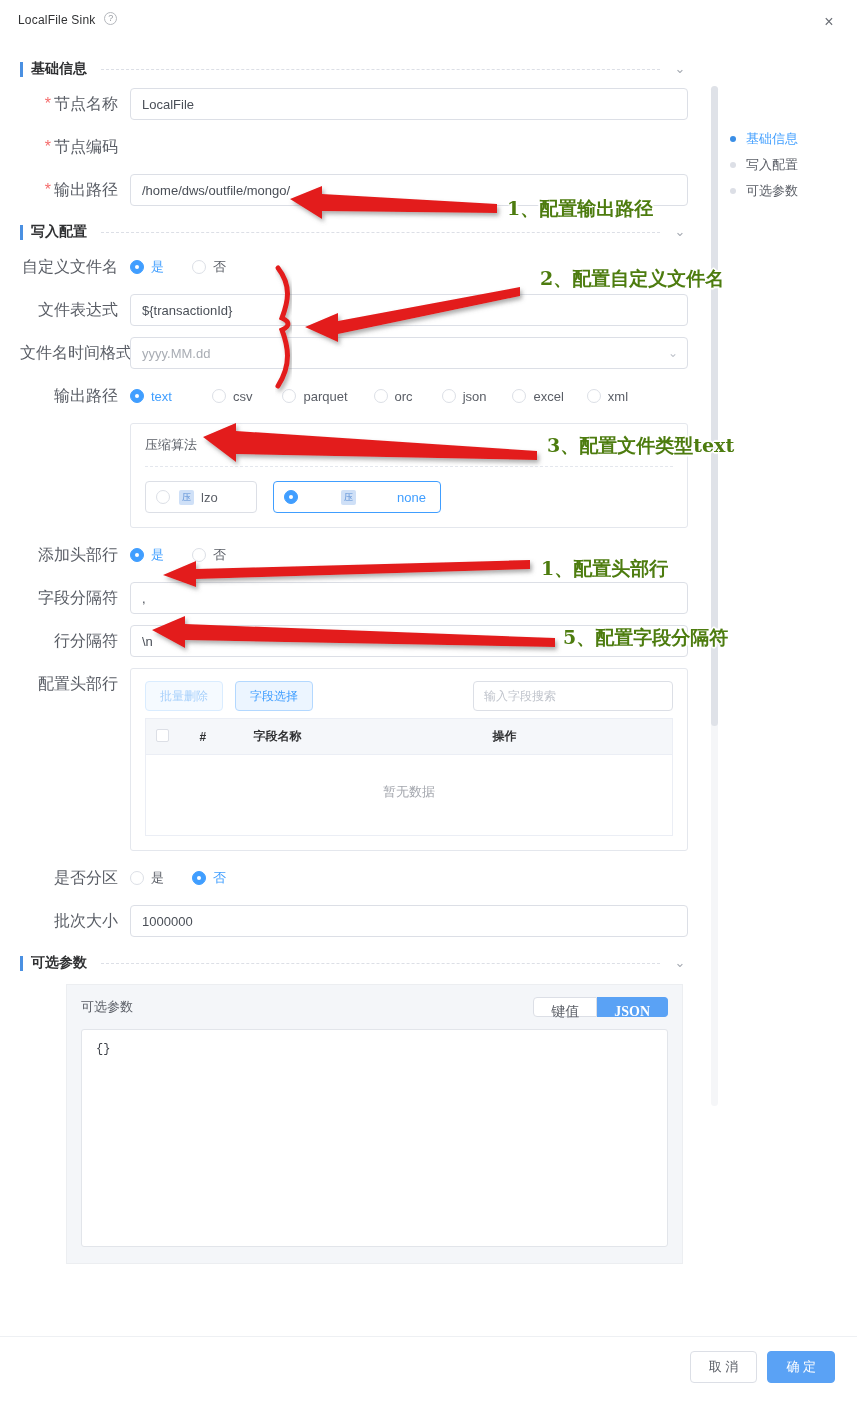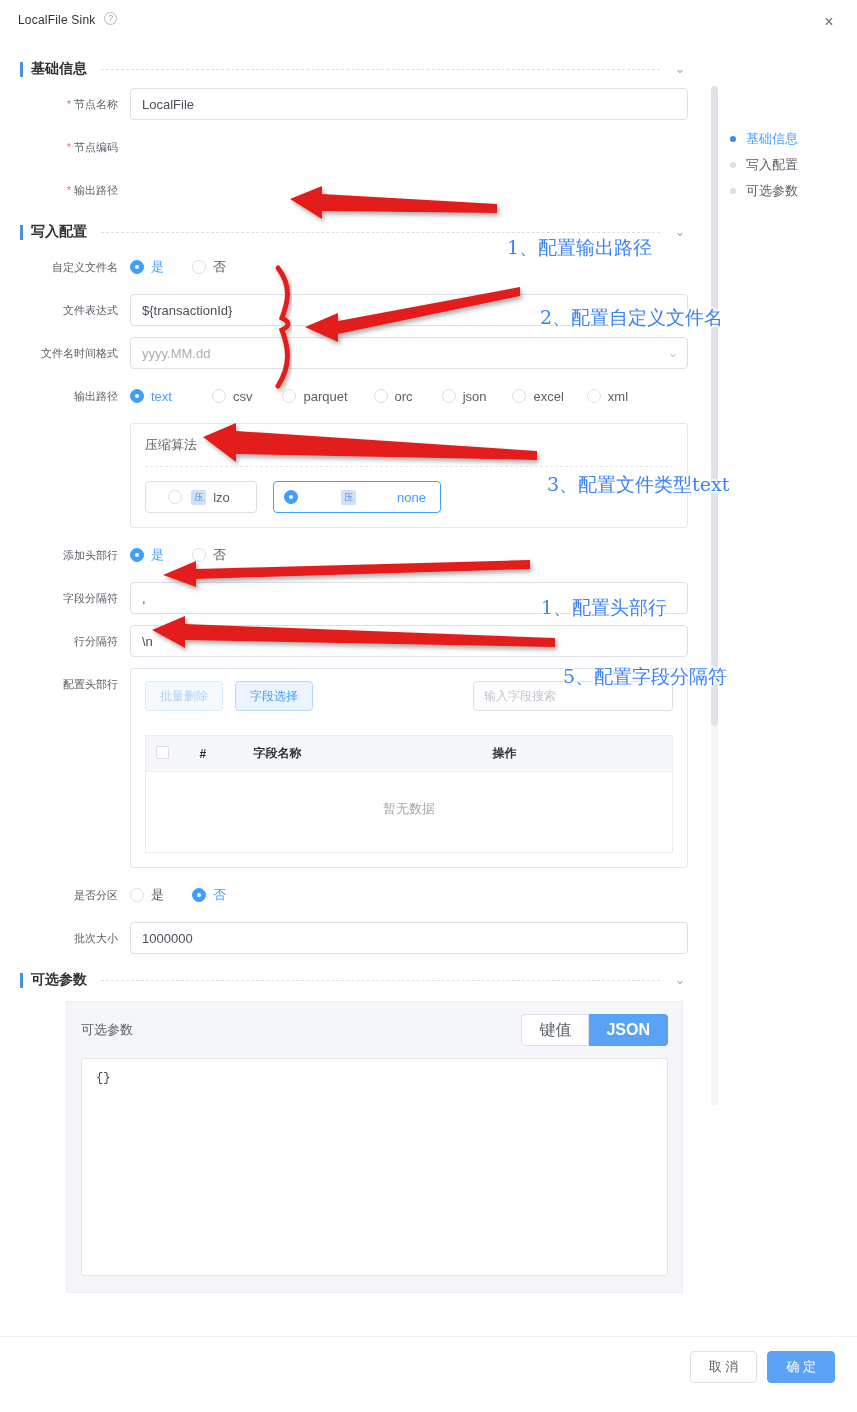--- a/index.html
+++ b/index.html
@@ -145,21 +145,21 @@
   .form-row {
     display: flex;
     align-items: flex-start;
     margin-bottom: 11px;
     padding-left: 20px;
   }
   .form-label {
     width: 110px;
     text-align: right;
     padding-right: 12px;
-    font-size: 11px;
+    font-size: 16px;
     color: #5a5e66;
     line-height: 32px;
     flex: none;
     white-space: nowrap;
   }
   .req::before {
     content: "*";
     color: #f56c6c;
     margin-right: 3px;
   }
@@ -249,21 +249,20 @@
     display: flex;
     align-items: center;
     border: 1px solid #dcdfe6;
     border-radius: 4px;
     height: 32px;
     padding: 0 14px 0 10px;
     margin-right: 16px;
     min-width: 112px;
     cursor: pointer;
     background: #fff;
-    justify-content: center;
   }
   .codec-box.on { border-color: #409eff; gap: 34px; }
   .codec-box .codec-label { font-size: 13px; color: #5a5e66; }
   .codec-box.on .codec-label { color: #409eff; }
   .codec-glyph {
     width: 15px; height: 15px;
     background: #cfe0f7;
     border-radius: 2px;
     margin: 0 7px 0 2px;
     flex: none;
@@ -284,21 +283,21 @@
   .tbl-panel {
     border: 1px solid #e4e7ed;
     border-radius: 3px;
     padding: 12px 14px 14px 14px;
     max-width: 558px;
     background: #fff;
   }
   .tbl-tools {
     display: flex;
     align-items: center;
-    margin-bottom: 24px;
+    margin-bottom: 7px;
   }
   .btn-sm {
     height: 30px;
     padding: 0 14px;
     border-radius: 4px;
     font-size: 12px;
     border: 1px solid #b3d8ff;
     background: #ecf5ff;
     color: #409eff;
     margin-right: 12px;
@@ -373,29 +372,29 @@
   }
   .opt-head-title {
     font-size: 13px;
     color: #5a5e66;
   }
   .seg {
     margin-left: auto;
     display: flex;
   }
   .seg-btn {
-    height: 32px;
+    height: 20px;
     padding: 0 17px;
-    font-size: 16px;
+    font-size: 14px;
     line-height: 28px;
     border: 1px solid #dcdfe6;
     background: #fff;
     color: #5a5e66;
     cursor: pointer;
-    font-family: Liberation Sans, sans-serif;
+    font-family: Liberation Serif, serif;
   }
   .seg-btn:first-child { border-radius: 4px 0 0 4px; }
   .seg-btn:last-child  { border-radius: 0 4px 4px 0; border-left: none; }
   .seg-btn.on {
     background: #5aa2f5;
     border-color: #5aa2f5;
     color: #fff;
     font-weight: bold;
   }
   .json-box {
@@ -447,29 +446,28 @@
 
   
   .anno-layer {
     position: absolute;
     left: 0; top: 0;
     width: 857px; height: 1412px;
     pointer-events: none;
   }
   .anno-text {
     position: absolute;
-    color: #3b82f6;
-    font-weight: normal;
+    color: #4d7c0f;
+    font-weight: bold;
     font-family: "DejaVu Serif", "Liberation Serif", serif;
     font-size: 19px;
     white-space: nowrap;
     text-shadow:
        1px 1px 0 #fff, -1px 1px 0 #fff, 1px -1px 0 #fff, -1px -1px 0 #fff,
        2px 0 1px #fff, -2px 0 1px #fff, 0 2px 1px #fff, 0 -2px 1px #fff;
-    margin-top: 39px;
   }
   .anno-svg { position: absolute; left: 0; top: 0; }
 </style>
 </head>
 <body>
 
 <div class="dlg-header">
   <span class="dlg-title">LocalFile Sink</span>
   <span class="help-icon">?</span>
   <button class="close-btn">×</button>
@@ -492,20 +490,23 @@
         <input class="inp" value="LocalFile" style="">
       </div>
     </div>
 
     <div class="form-row">
       <div class="form-label req">节点编码</div>
     </div>
 
     <div class="form-row">
       <div class="form-label req">输出路径</div>
+      <div class="form-ctl">
+        <input class="inp" value="/home/dws/outfile/mongo/" style="">
+      </div>
     </div>
 
     <div class="section-head">
       <span class="section-bar"></span>
       <span class="section-title">写入配置</span>
       <span class="section-dash"></span>
       <span class="section-caret">⌄</span>
     </div>
 
     <div class="form-row">

